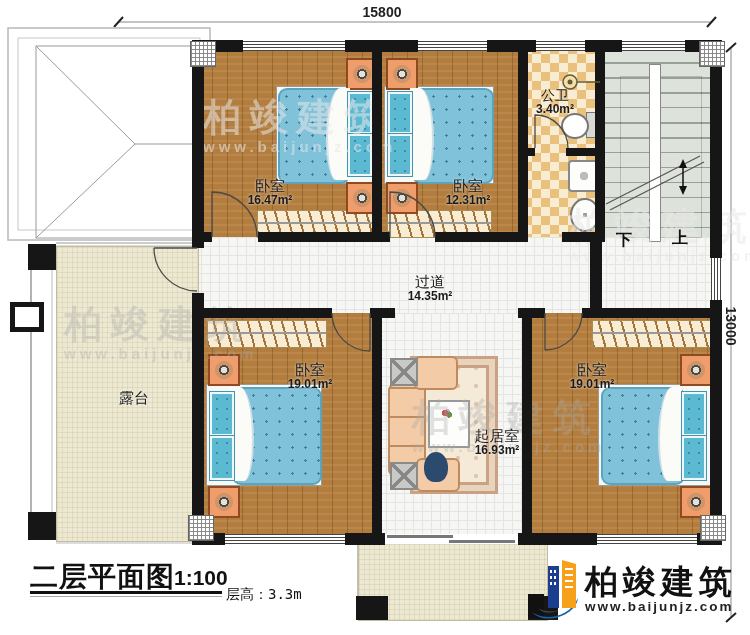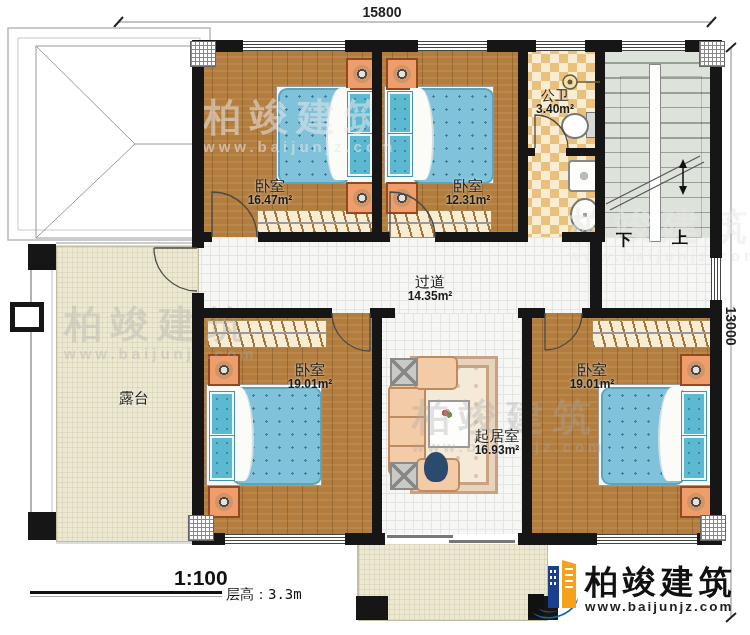--- a/index.html
+++ b/index.html
@@ -312,20 +312,21 @@
   <div class="rlabel" style="left:66px;top:390px;width:100px;margin-left:18px;">
     <div class="rn">露台</div>
   </div>
 
   <div class="stxt" style="left:616px;top:230px;">下</div>
   <div class="stxt" style="left:672px;top:228px;">上</div>
 
   <div class="dimtxt" style="left:352px;top:4px;width:60px;text-align:center;">15800</div>
   <div class="dimtxt" style="left:712px;top:318px;transform:rotate(90deg);transform-origin:center;">13000</div>
 
+  <div id="title">二层平面图</div>
   <div id="scale">1:100</div>
   <div class="uline1"></div>
   <div class="uline2"></div>
   <div class="annot" style="left:226px;top:586px;">
     <span>层高：</span><span>3.3m</span>
   </div>
 
   <svg class="abs" style="left:528px;top:556px;z-index:22;" width="56" height="66" viewBox="0 0 56 66">
     <rect x="0" y="38" width="16" height="24" fill="#111"></rect>
     <path d="M4,56 C14,64 40,64 50,42 C48,60 16,70 4,56 Z" fill="#1563a8"></path>

